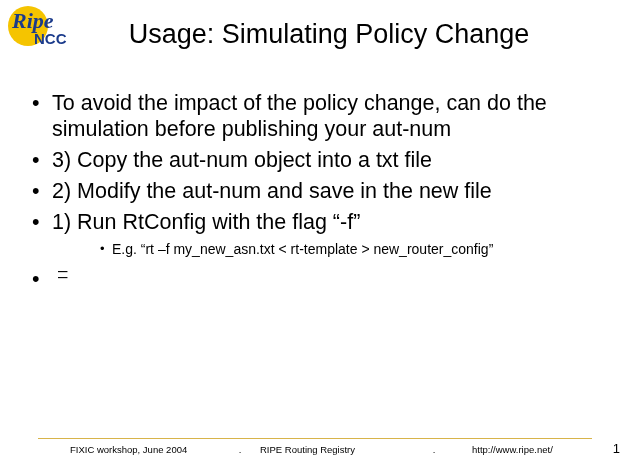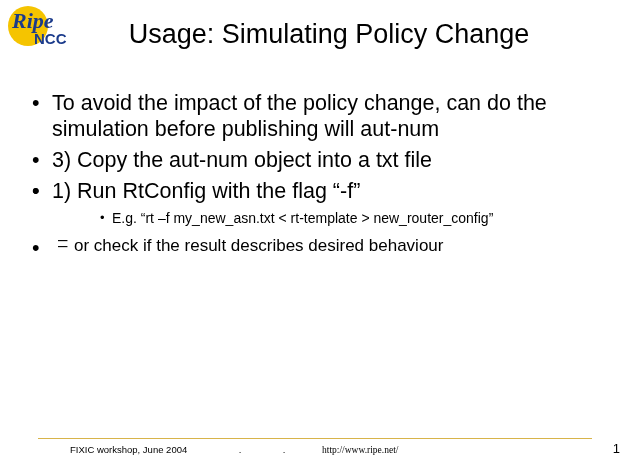--- a/index.html
+++ b/index.html
@@ -112,21 +112,21 @@
     width: 554px;
     font-size: 9.5px;
     color: #000000;
     display: flex;
     align-items: center;
   }
   .footer .f-left  { width: 150px; text-align: left; padding-left: 32px; }
   .footer .f-dot1  { width: 40px; text-align: center; }
   .footer .f-mid   { width: 150px; text-align: left; }
   .footer .f-dot2  { width: 48px; text-align: center; }
-  .footer .f-url   { flex: 1; text-align: left; padding-left: 14px; font-family: Liberation Serif, serif; }
+  .footer .f-url   { flex: 1; text-align: left; padding-left: 14px; }
   .page-number {
     position: absolute;
     right: 10px;
     top: 441px;
     font-size: 13px;
     color: #000000;
   }
 </style>
 </head>
 <body>
@@ -141,30 +141,31 @@
       <text x="28" y="40" font-family="Liberation Sans, sans-serif" font-size="15" font-weight="bold" fill="#1b3b8b">NCC</text>
     </svg>
   </div>
 
   <div class="title">Usage: Simulating Policy Change</div>
 
   <div class="body">
 
     <div class="l1">
       <span class="bullet">•</span>
-      <span>To avoid the impact of the policy change, can do the simulation before publishing will aut-num</span>
+      <span>To avoid the impact of the policy change, can do the simulation before publishing your aut-num</span>
     </div>
 
     <div class="l1">
       <span class="bullet">•</span>
       <span>3) Copy the aut-num object into a txt file</span>
     </div>
 
     <div class="l1">
       <span class="bullet">•</span>
+      <span>2) Modify the aut-num and save in the new file</span>
     </div>
 
     <div class="l1">
       <span class="bullet">•</span>
       <span>1) Run RtConfig with the flag “-f”</span>
     </div>
 
     <div class="l3">
       <span class="bullet">•</span>
       <span>E.g. “rt –f my_new_asn.txt &lt; rt-template &gt; new_router_config”</span>
@@ -173,27 +174,27 @@
     <div class="l2">
       <span class="bullet">–</span>
     </div>
 
     <div class="l1 gap-above">
       <span class="bullet">•</span>
     </div>
 
     <div class="l2">
       <span class="bullet">–</span>
-      <span>or check if the result describes desired behaviour</span>
     </div>
 
   </div>
 
   <div class="footer-rule"></div>
   <div class="footer">
     <span class="f-left">FIXIC workshop, June 2004</span>
     <span class="f-dot1">.</span>
+    <span class="f-mid">RIPE Routing Registry</span>
     <span class="f-dot2">.</span>
     <span class="f-url">http://www.ripe.net/</span>
   </div>
   <div class="page-number">1</div>
 
 </div>
 
 </body></html>

